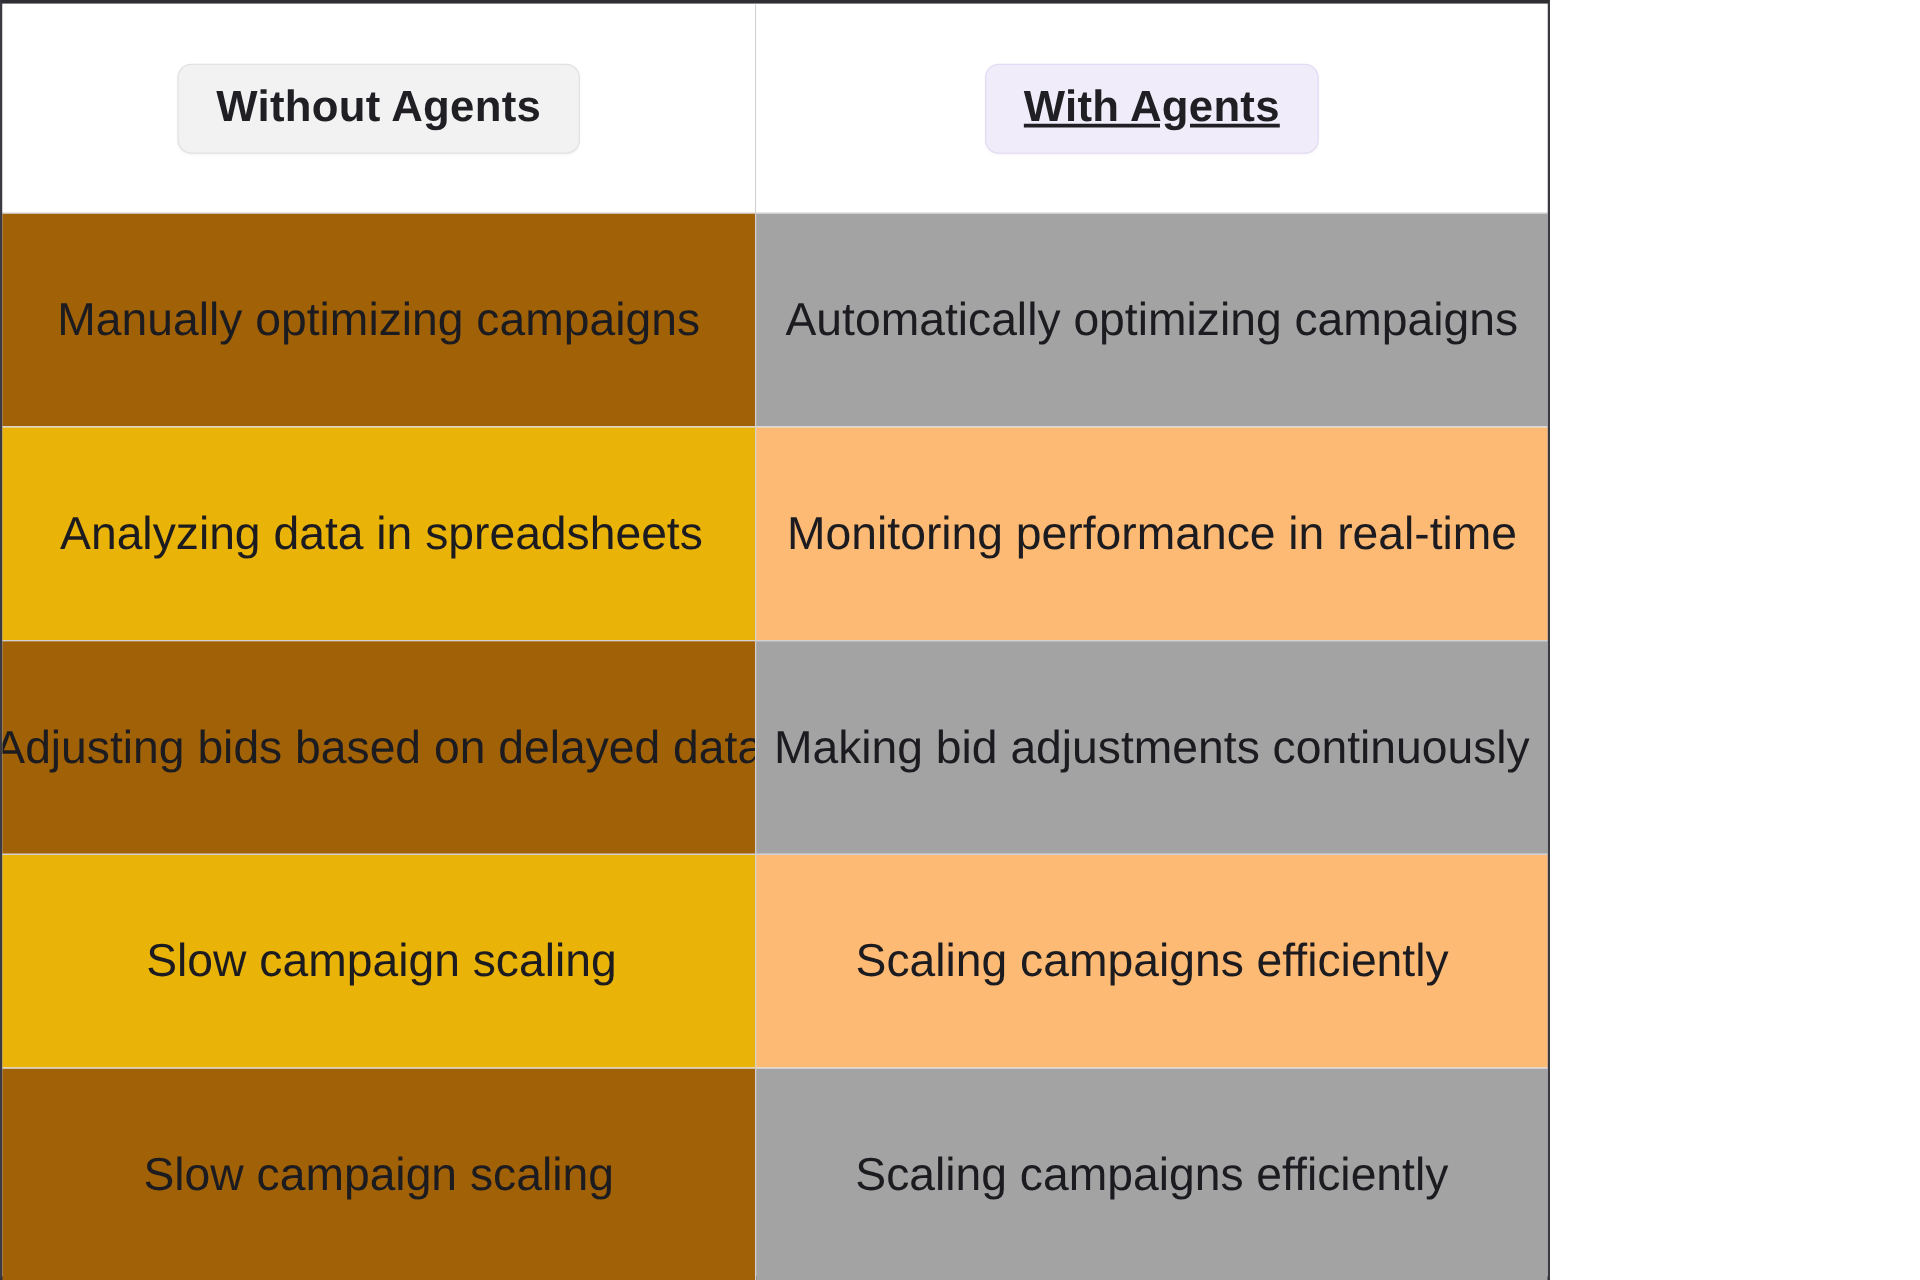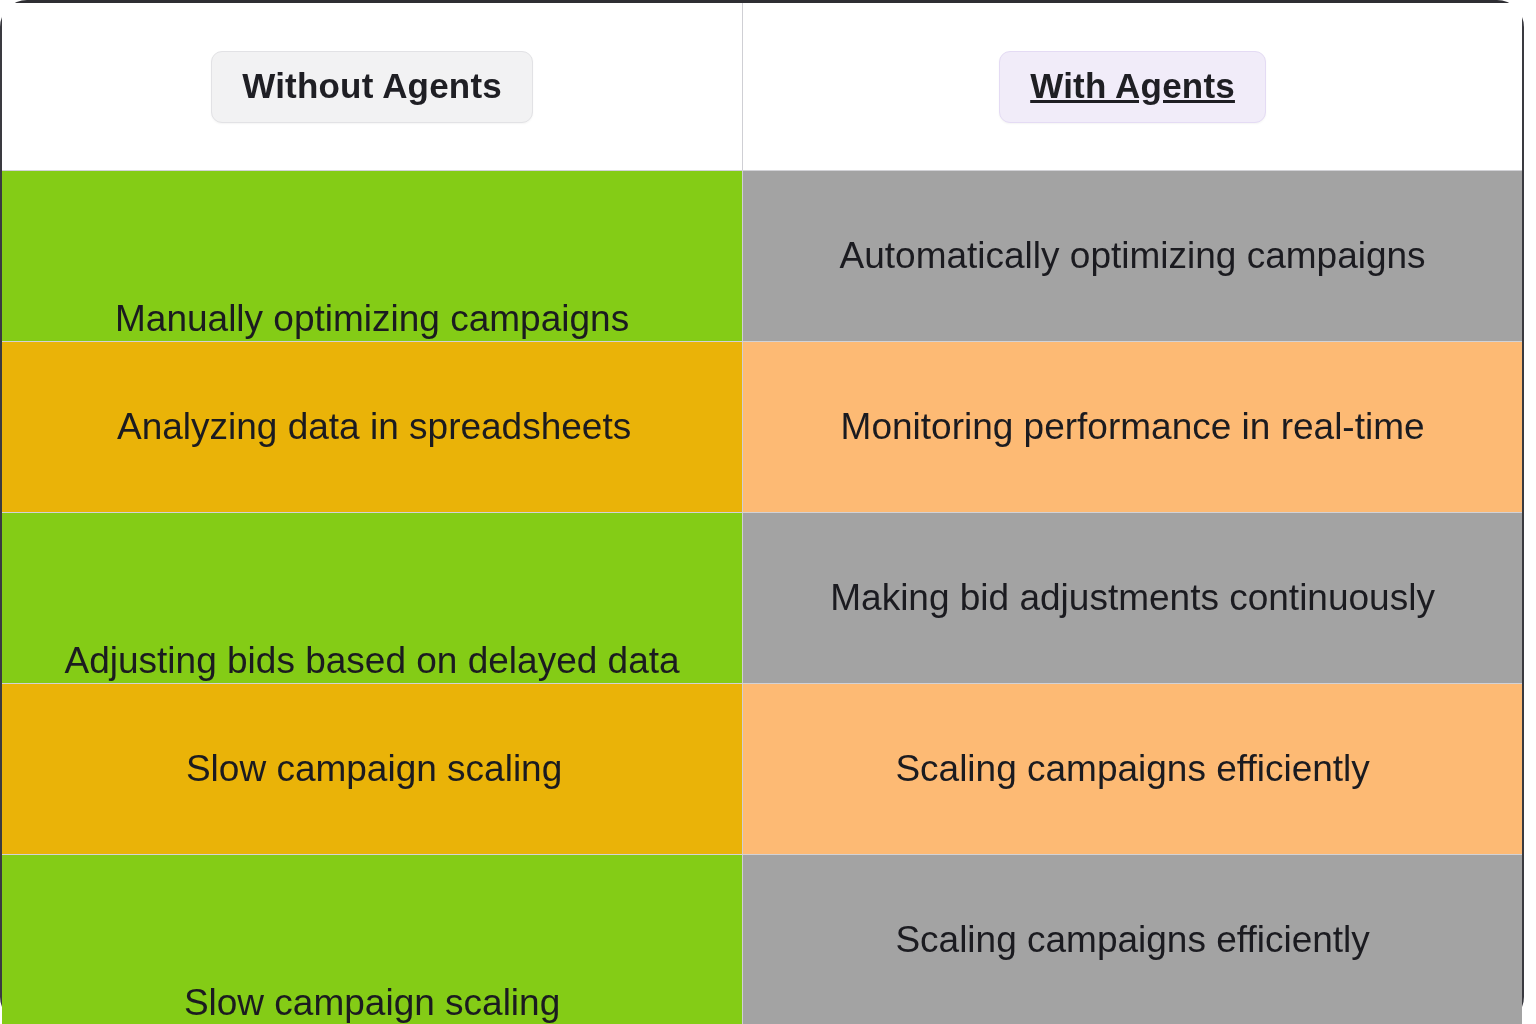--- a/index.html
+++ b/index.html
@@ -9,31 +9,30 @@
   }
   body {
     width: 1536px;
     height: 1024px;
     background: #ffffff;
     font-family: "Liberation Sans", sans-serif;
     overflow: hidden;
   }
 
   .comparison-table {
-    width: 1524px;
+    width: 1240px;
     height: 1024px;
     box-sizing: border-box;
     border-top: 3px solid #2e2e33;
     border-bottom: 3px solid #2e2e33;
     border-left: 2px solid #3a3a40;
     border-right: 2px solid #3a3a40;
     display: flex;
     flex-direction: column;
     background: #ffffff;
-    border-radius: 27px;
   }
 
   .table-row {
     display: flex;
     flex: 0 0 auto;
     width: 100%;
     box-sizing: border-box;
   }
 
   .row-header {
@@ -58,21 +57,21 @@
   .cell-left {
     width: 747px;
     border-right: 1px solid #cfcfd4;
   }
 
   .cell-right {
     width: 785px;
   }
 
   
-  .tint-left-shaded  { background: #84cc16; align-items: flex-end; }
+  .tint-left-shaded  { background: #a16207; }
   .tint-left-plain   { background: #eab308; padding-left: 18px; }
   .tint-right-shaded { background: #a3a3a3; }
   .tint-right-plain  { background: #fdba74; }
 
   .header-cell {
     background: #ffffff;
   }
 
   
   .badge {

